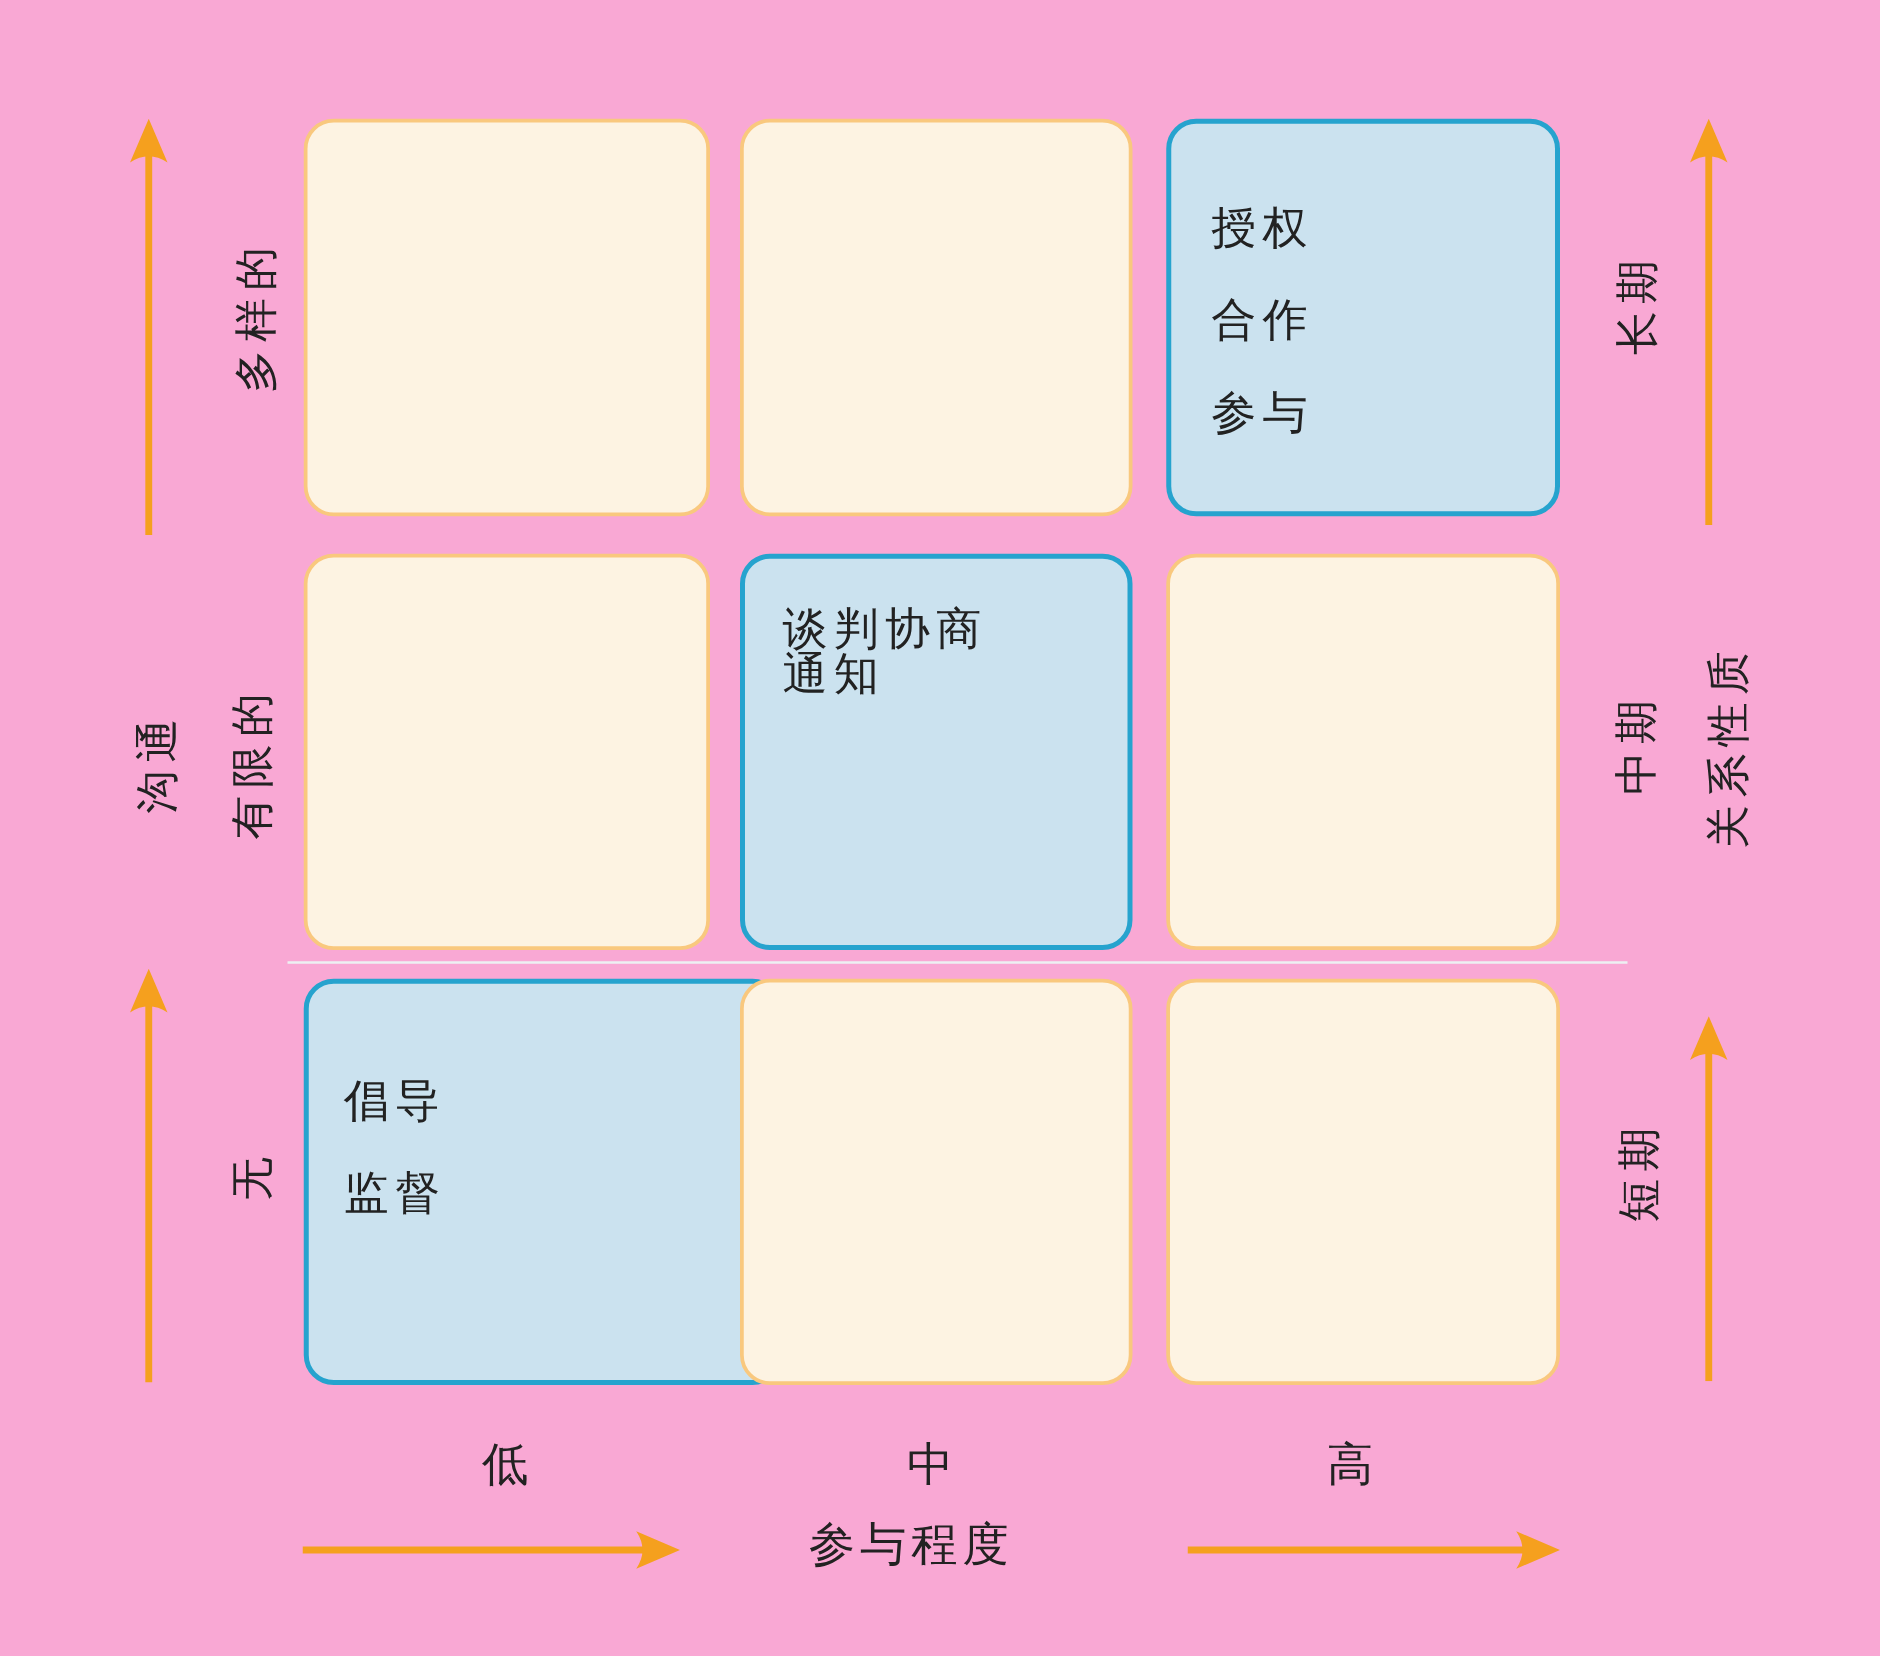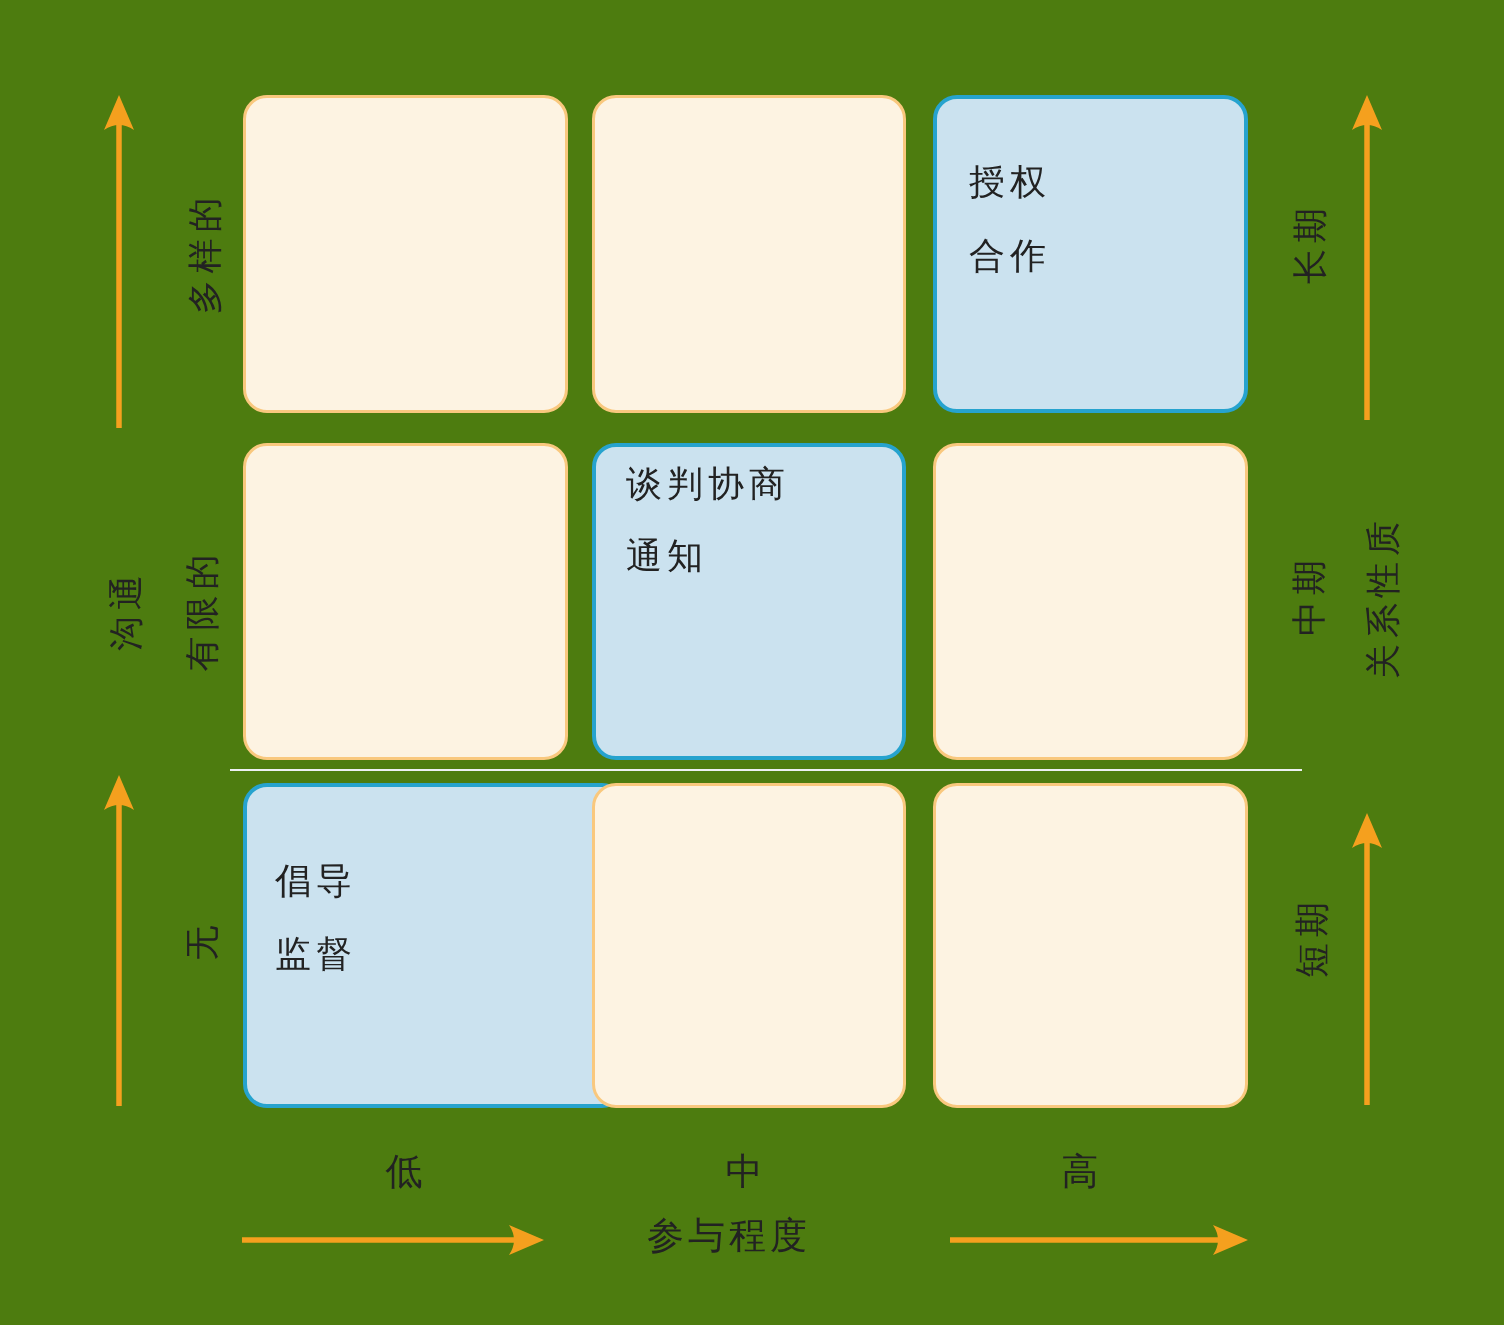--- a/index.html
+++ b/index.html
@@ -1,19 +1,19 @@
 <!DOCTYPE html>
 <html><head>
 <meta charset="utf-8">
 <style>
   html,body{margin:0;padding:0;background:#ffffff;}
   #canvas{
     position:relative;
     width:1504px;height:1325px;
-    background:#4d7c0f;
+    background:#f9a8d4;
     font-family:"Liberation Serif","DejaVu Serif",serif;
     color:#222222;
     overflow:hidden;
   }
   .cell{
     position:absolute;
     border-radius:24px;
     box-sizing:border-box;
   }
   .cell.cream{
@@ -61,26 +61,27 @@
 <body>
 
 <div id="canvas">
 
   <div class="cell cream" style="left:243px;top:95px;width:325px;height:318px;"></div>
   <div class="cell cream" style="left:592px;top:95px;width:314px;height:318px;"></div>
   <div class="cell blue" style="left:933px;top:95px;width:315px;height:318px;">
     <div class="cell-lines" style="padding:65px 10px 0 32px;gap:38px;">
       <div>授权</div>
       <div>合作</div>
+      <div>参与</div>
     </div>
   </div>
 
   <div class="cell cream" style="left:243px;top:443px;width:325px;height:317px;"></div>
   <div class="cell blue" style="left:592px;top:443px;width:314px;height:317px;">
-    <div class="cell-lines" style="padding:19px 10px 0 30px;gap:36px;">
+    <div class="cell-lines" style="padding:38px 10px 0 30px;">
       <div>谈判协商</div>
       <div>通知</div>
     </div>
   </div>
   <div class="cell cream" style="left:933px;top:443px;width:315px;height:317px;"></div>
 
   <div class="divider"></div>
 
   <div class="cell blue" style="left:243px;top:783px;width:383px;height:325px;">
     <div class="cell-lines" style="padding:76px 10px 0 28px;gap:37px;">

